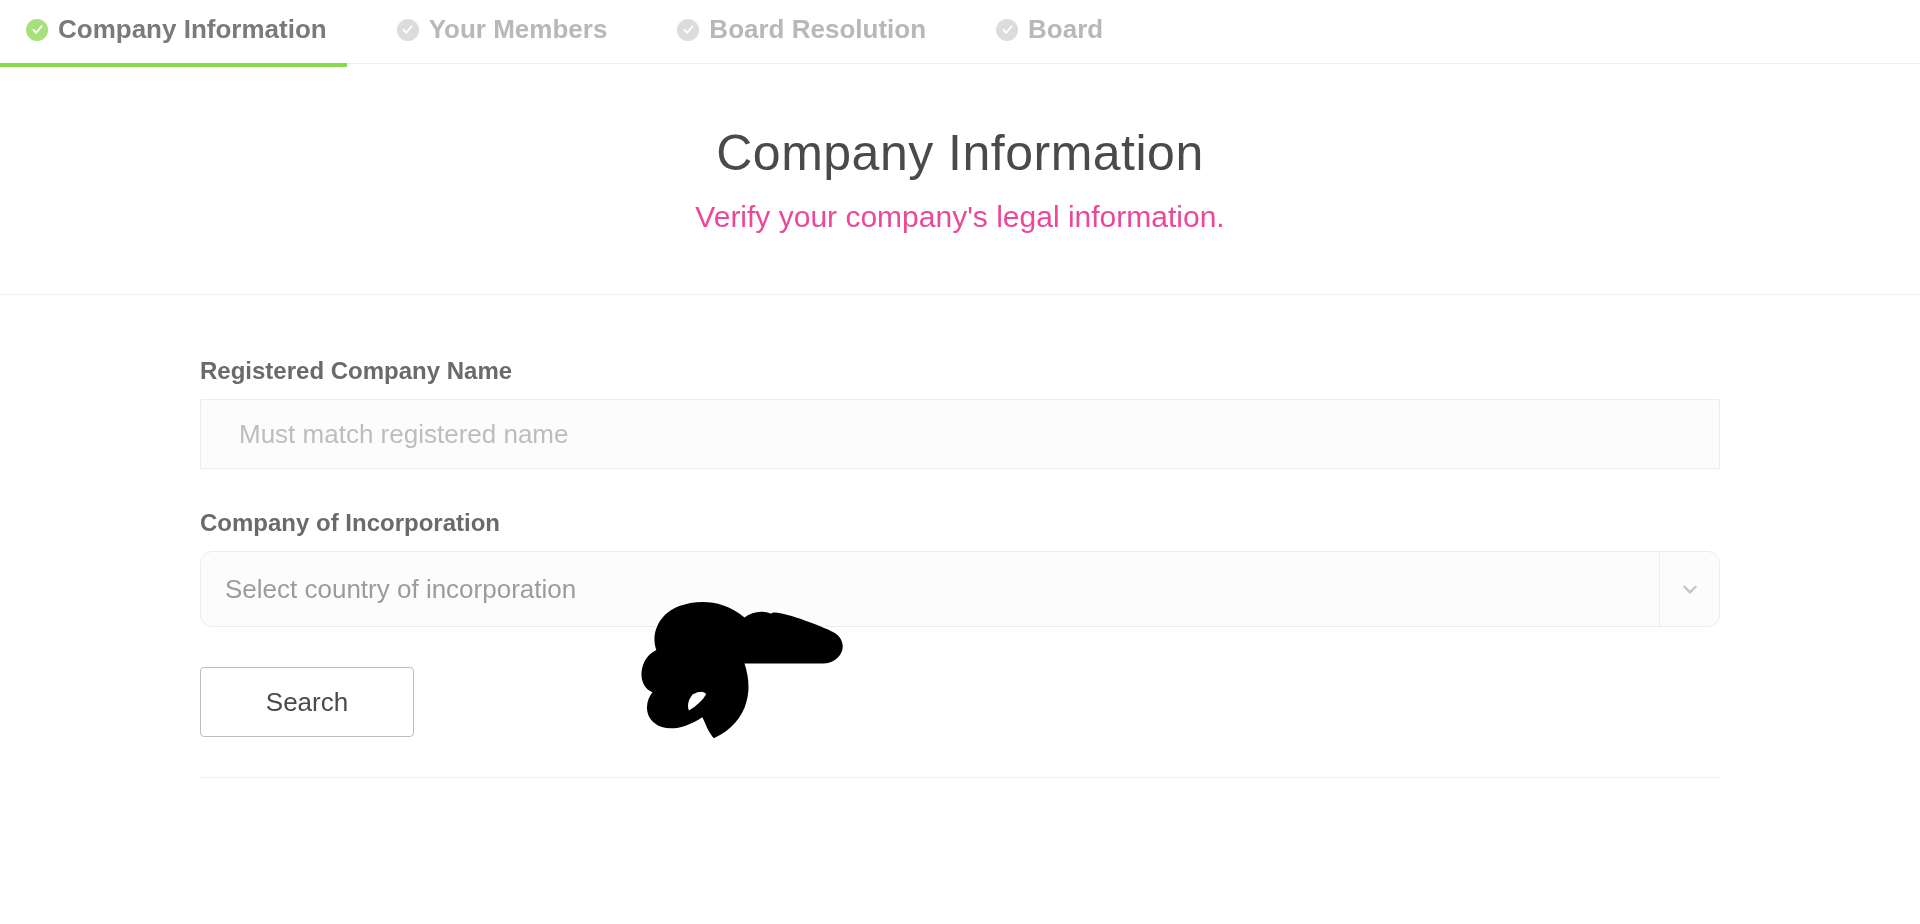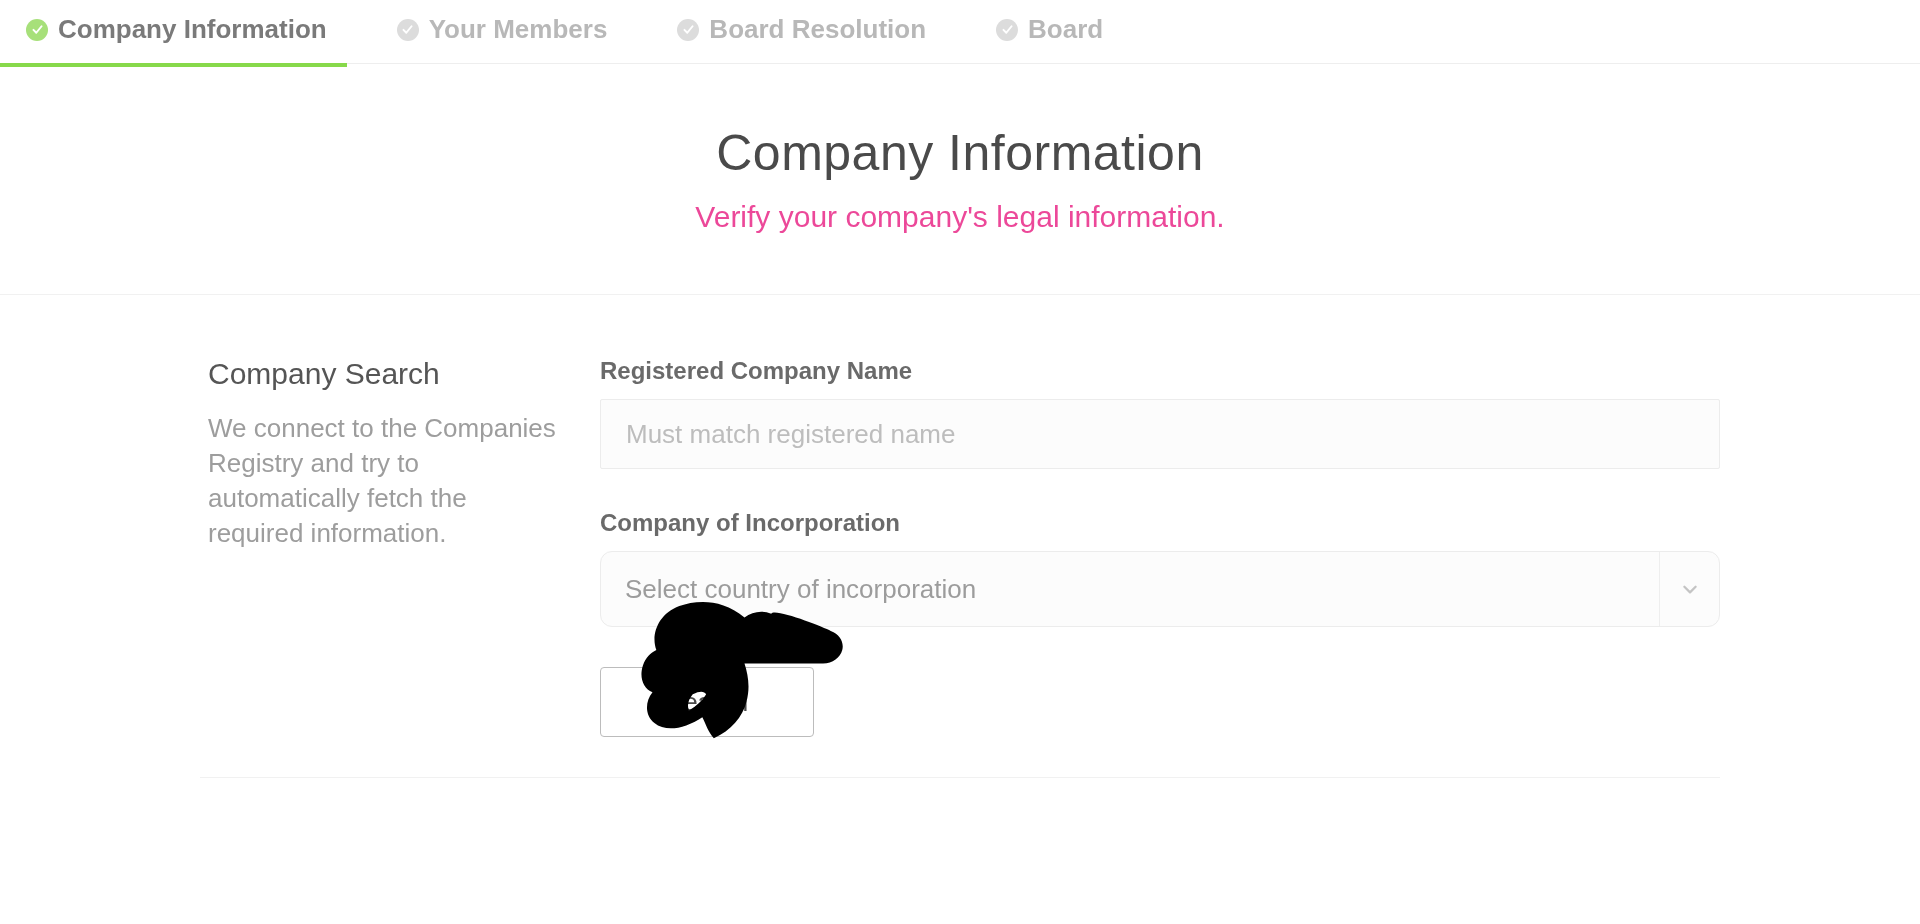--- a/index.html
+++ b/index.html
@@ -104,21 +104,21 @@
     display: block;
   }
   .text-input {
     width: 100%;
     height: 70px;
     border: 1px solid #ececec;
     background: #fcfcfc;
     border-radius: 2px;
     font-size: 26px;
     color: #555;
-    padding: 0 25px;
+    padding: 0 38px;
   }
   .text-input::placeholder { color: #bdbdbd; }
 
   .select-wrap {
     width: 100%;
     height: 76px;
     border: 1px solid #ececec;
     background: #fcfcfc;
     border-radius: 12px;
     display: flex;
@@ -197,24 +197,20 @@
   </div>
 </nav>
 
 <header class="page-header">
   <h1 class="page-title">Company Information</h1>
   <p class="page-subtitle">Verify your company's legal information.</p>
 </header>
 
 <section class="content">
 
-  <aside class="side-info">
-    <h2 class="side-title">Company Search</h2>
-    <p class="side-text">We connect to the Companies Registry and try to automatically fetch the required information.</p>
-  </aside>
 
   <div class="form-area">
 
     <div class="field">
       <label class="field-label">Registered Company Name</label>
       <input class="text-input" type="text" placeholder="Must match registered name" style="">
     </div>
 
     <div class="field">
       <label class="field-label">Company of Incorporation</label>

